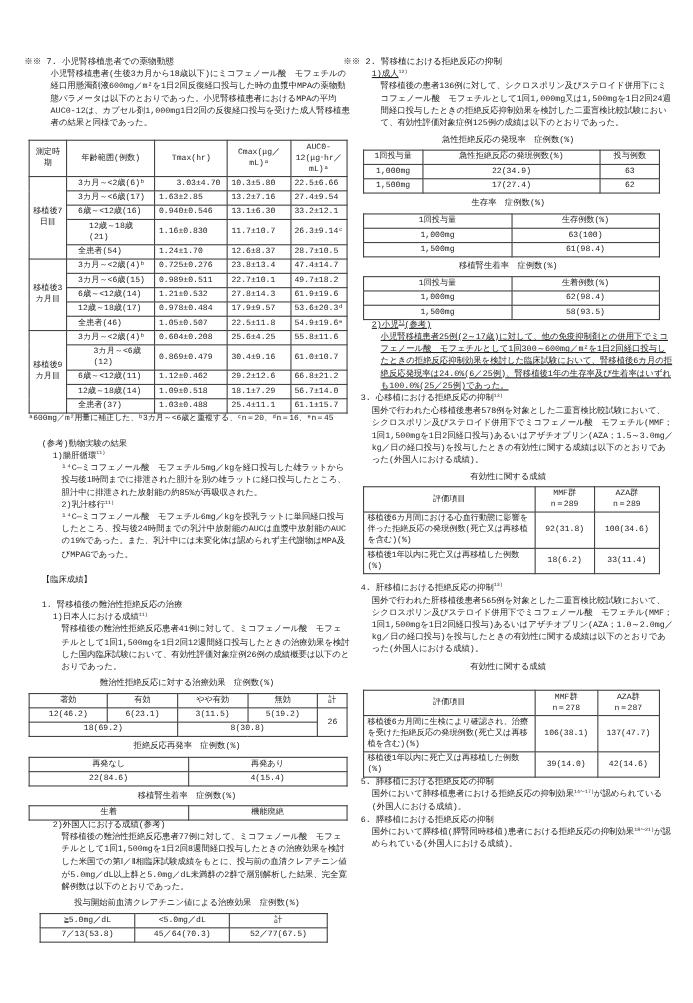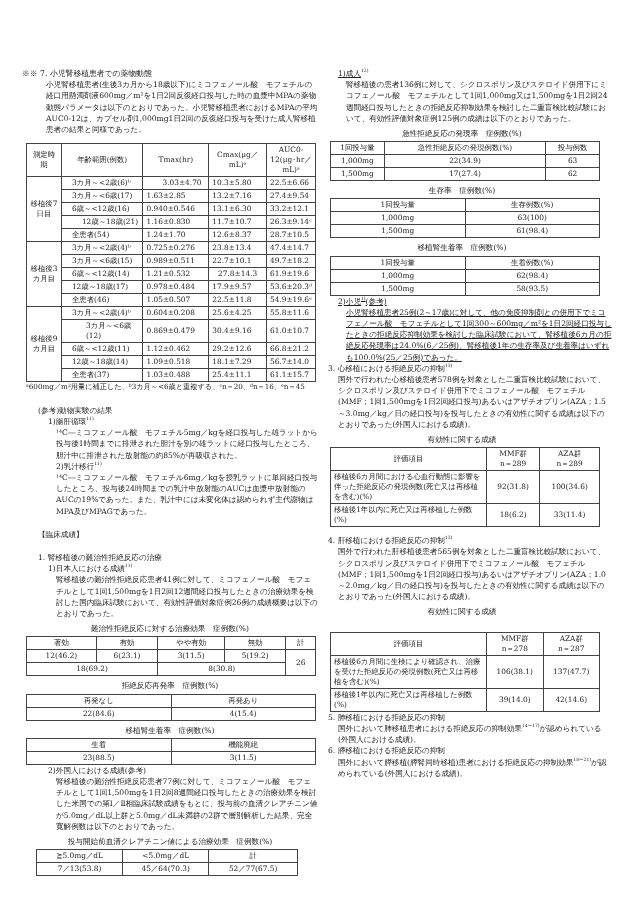--- a/index.html
+++ b/index.html
@@ -1,18 +1,18 @@
 <!DOCTYPE html>
 <html><head>
 <meta charset="utf-8">
 <style>
   html, body { margin:0; padding:0; background:#fff; }
   body { width:630px; height:912px; position:relative; overflow:hidden;
          font-family:"DejaVu Serif","Liberation Serif",serif; color:#222; font-size:7.6px; line-height:11.2px; }
-  .col { position:absolute; top:68px; }
+  .col { position:absolute; top:52px;font-family:Liberation Mono, monospace; }
   .colL { left:22px; width:296px; }
   .colR { left:312px; width:300px; }
   p { margin:0; }
   .h { font-size:7.8px; }
   .ind1 { padding-left:16px; }
   .ind2 { padding-left:26px; }
   .ind3 { padding-left:34px; }
   .para { padding-left:24px; text-indent:0; }
   sup { font-size:4.5px; vertical-align:top; line-height:6px; }
   table { border-collapse:collapse; font-size:7.4px; line-height:10px; }
@@ -83,21 +83,21 @@
         </tr>
         <tr>
           <td style="padding-left: 10px;">3カ月～&lt;6歳(15)</td>
           <td style="padding-left: 3px;">0.989±0.511</td>
           <td style="padding-left: 3px;">22.7±10.1</td>
           <td style="padding-left: 3px;">49.7±18.2</td>
         </tr>
         <tr>
           <td style="padding-left: 10px;">6歳～&lt;12歳(14)</td>
           <td style="padding-left: 3px;">1.21±0.532</td>
-          <td style="padding-left: 3px; text-align: center;">27.8±14.3</td>
+          <td style="padding-left: 3px;">27.8±14.3</td>
           <td style="padding-left: 3px;">61.9±19.6</td>
         </tr>
         <tr>
           <td style="padding-left: 10px;">12歳～18歳(17)</td>
           <td style="padding-left: 3px;">0.978±0.484</td>
           <td style="padding-left: 3px;">17.9±9.57</td>
           <td style="padding-left: 3px;">53.6±20.3ᵈ</td>
         </tr>
         <tr>
           <td style="padding-left: 10px;">全患者(46)</td>
@@ -192,24 +192,20 @@
   </tbody>
     </table>
 
   <p class="caption">移植腎生着率　症例数(%)</p>
   <table style="width:290px; margin-left:4px;">
     <tbody>
         <tr>
       <td class="tc" style="width:50%">生着</td>
       <td class="tc">機能廃絶</td>
     </tr>
-    <tr>
-      <td class="tc">23(88.5)</td>
-      <td class="tc">3(11.5)</td>
-    </tr>
   </tbody>
     </table>
 
   <p class="ind2">2)外国人における成績(参考)</p>
   <p class="ind3">腎移植後の難治性拒絶反応患者77例に対して、ミコフェノール酸　モフェチルとして1回1,500mgを1日2回8週間経口投与したときの治療効果を検討した米国での第Ⅰ／Ⅱ相臨床試験成績をもとに、投与前の血清クレアチニン値が5.0mg／dL以上群と5.0mg／dL未満群の2群で層別解析した結果、完全寛解例数は以下のとおりであった。</p>
 
   <p class="caption">投与開始前血清クレアチニン値による治療効果　症例数(%)</p>
   <table style="width:262px; margin-left:14px;">
     <tbody>
         <tr>
@@ -220,20 +216,21 @@
     <tr>
       <td class="tc">7／13(53.8)</td>
       <td class="tc">45／64(70.3)</td>
       <td class="tc">52／77(67.5)</td>
     </tr>
   </tbody>
     </table>
 </div>
 
 <div class="col colR">
+  <p class="h">※※ 2. 腎移植における拒絶反応の抑制</p>
   <p class="ind2"><span class="u">1)成人</span><sup>12)</sup></p>
   <p class="ind3">腎移植後の患者136例に対して、シクロスポリン及びステロイド併用下にミコフェノール酸　モフェチルとして1回1,000mg又は1,500mgを1日2回24週間経口投与したときの拒絶反応抑制効果を検討した二重盲検比較試験において、有効性評価対象症例125例の成績は以下のとおりであった。</p>
 
   <p class="caption">急性拒絶反応の発現率　症例数(%)</p>
   <table style="width:270px; margin-left:18px;">
     <tbody>
         <tr>
       <td class="tc" style="width:20%">1回投与量</td>
       <td class="tc">急性拒絶反応の発現例数(%)</td>
       <td class="tc" style="width:20%">投与例数</td>

